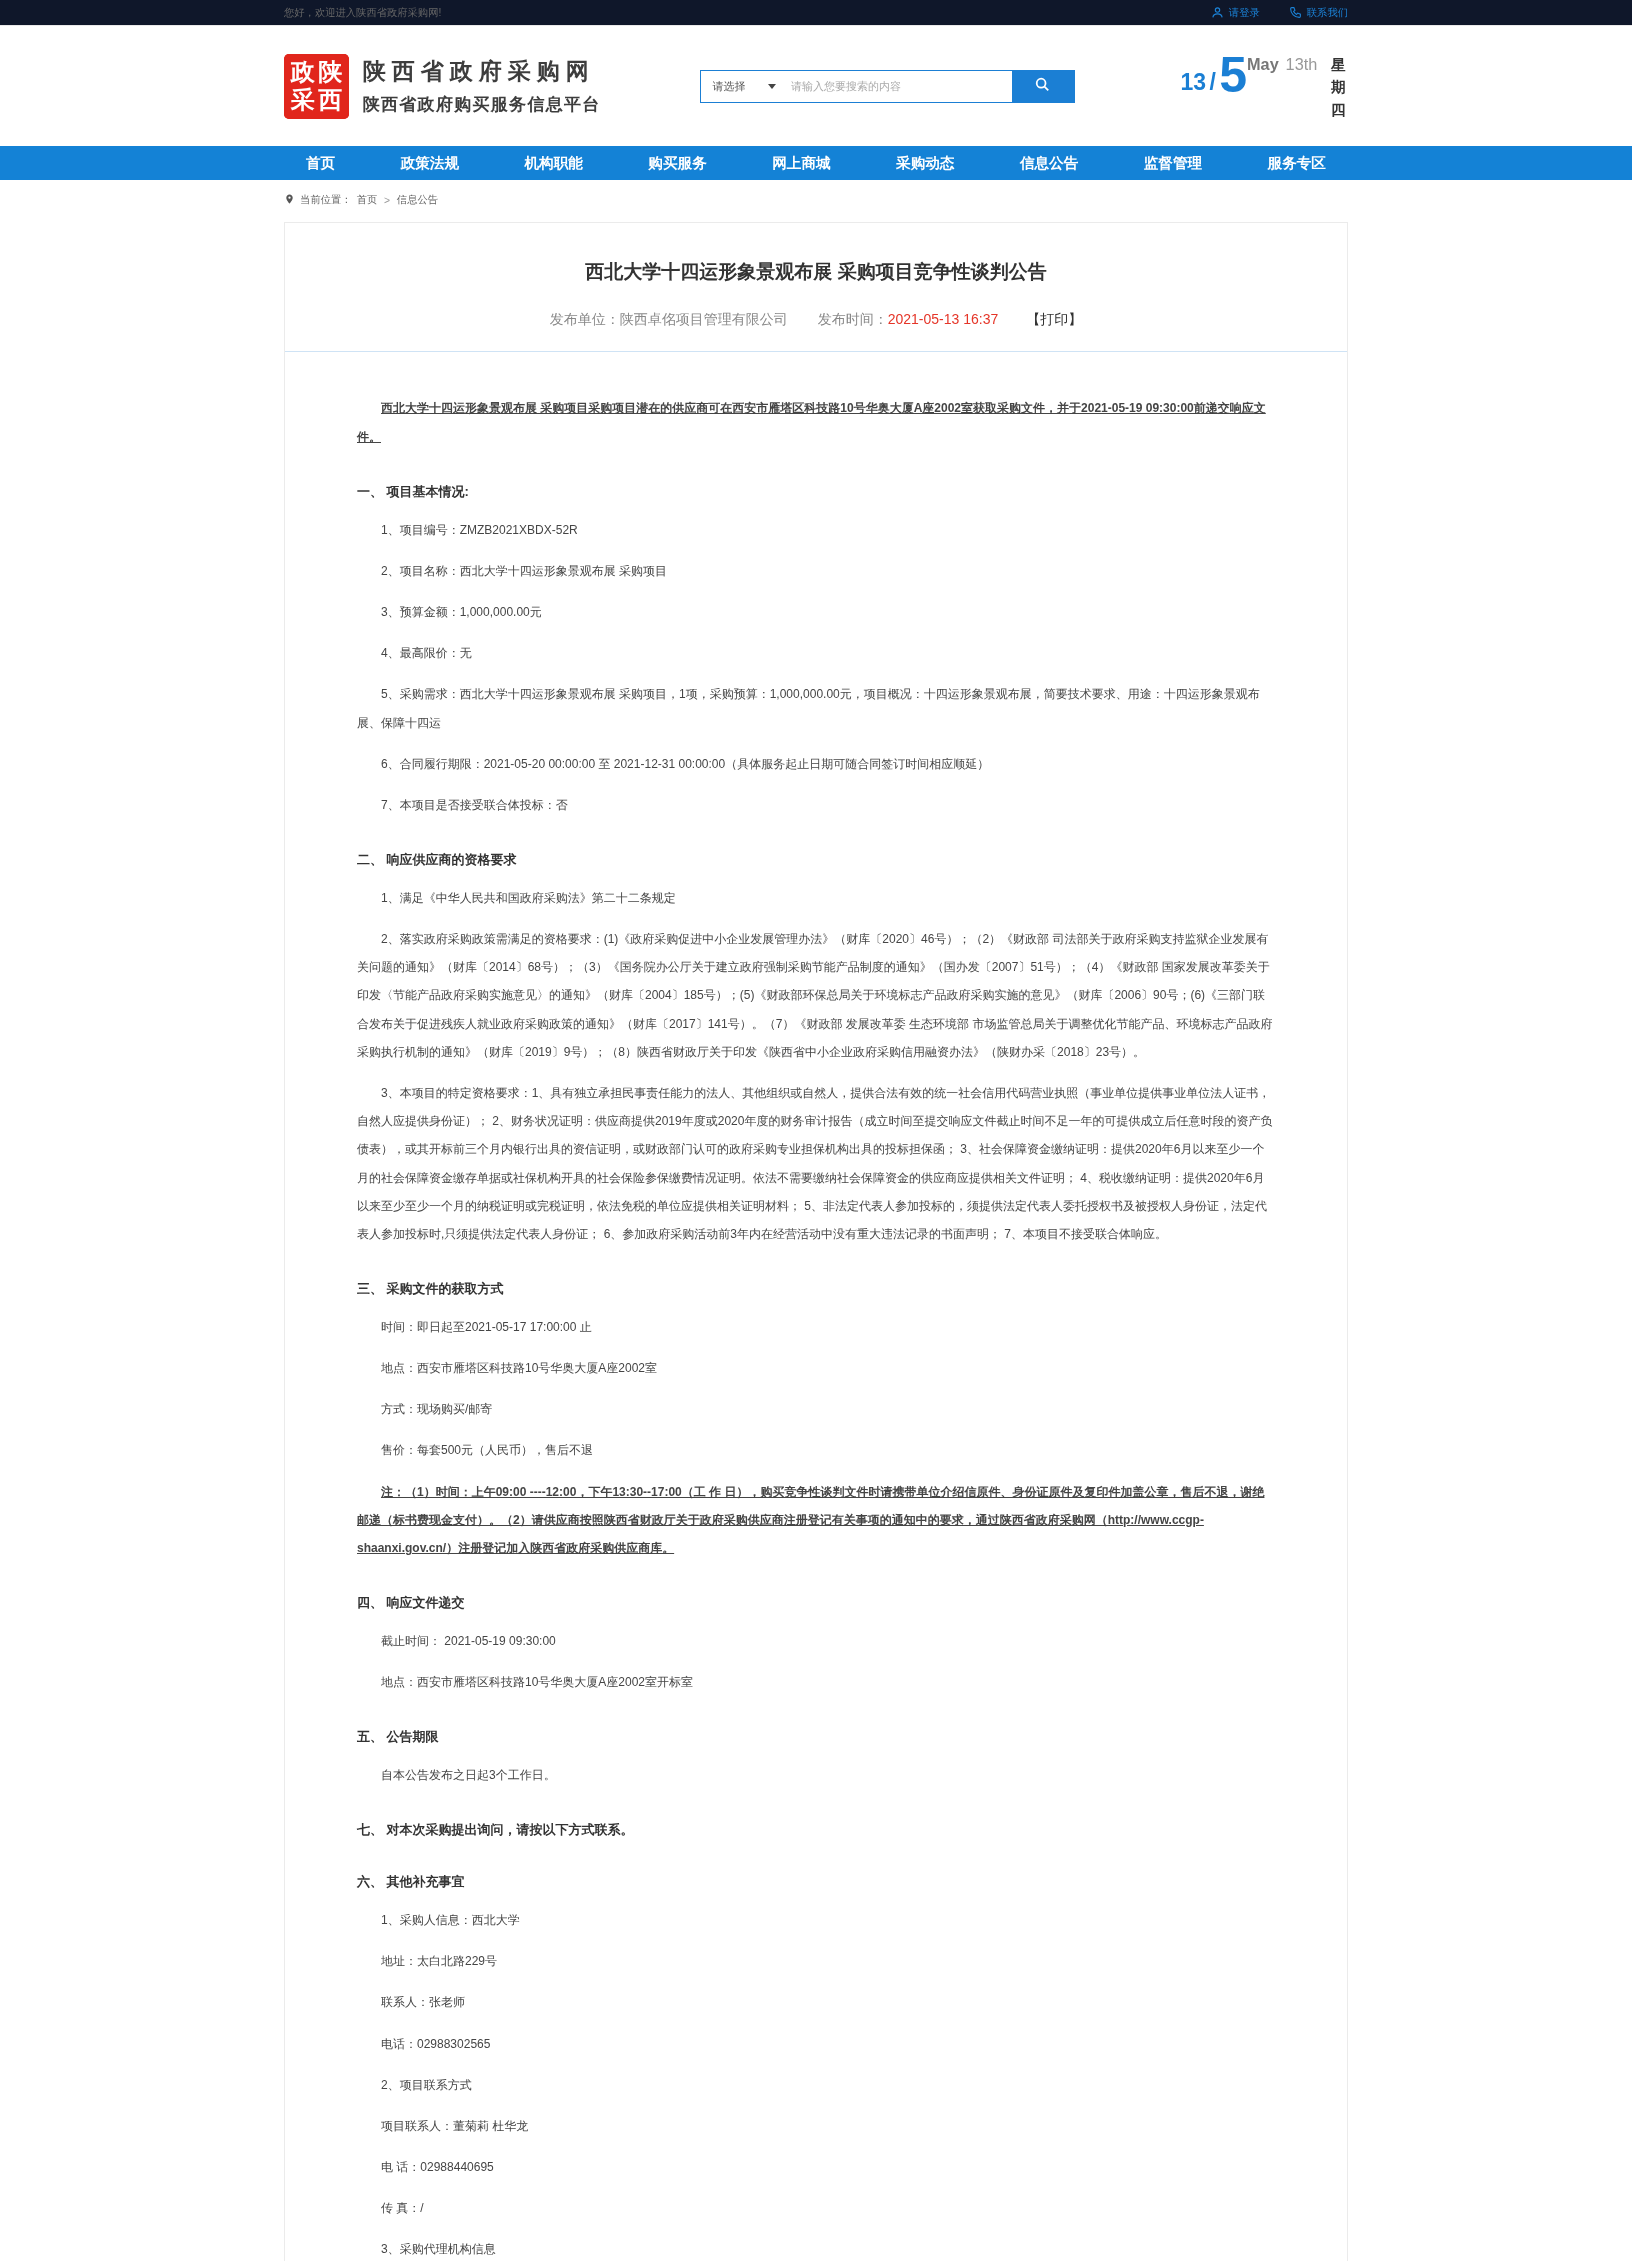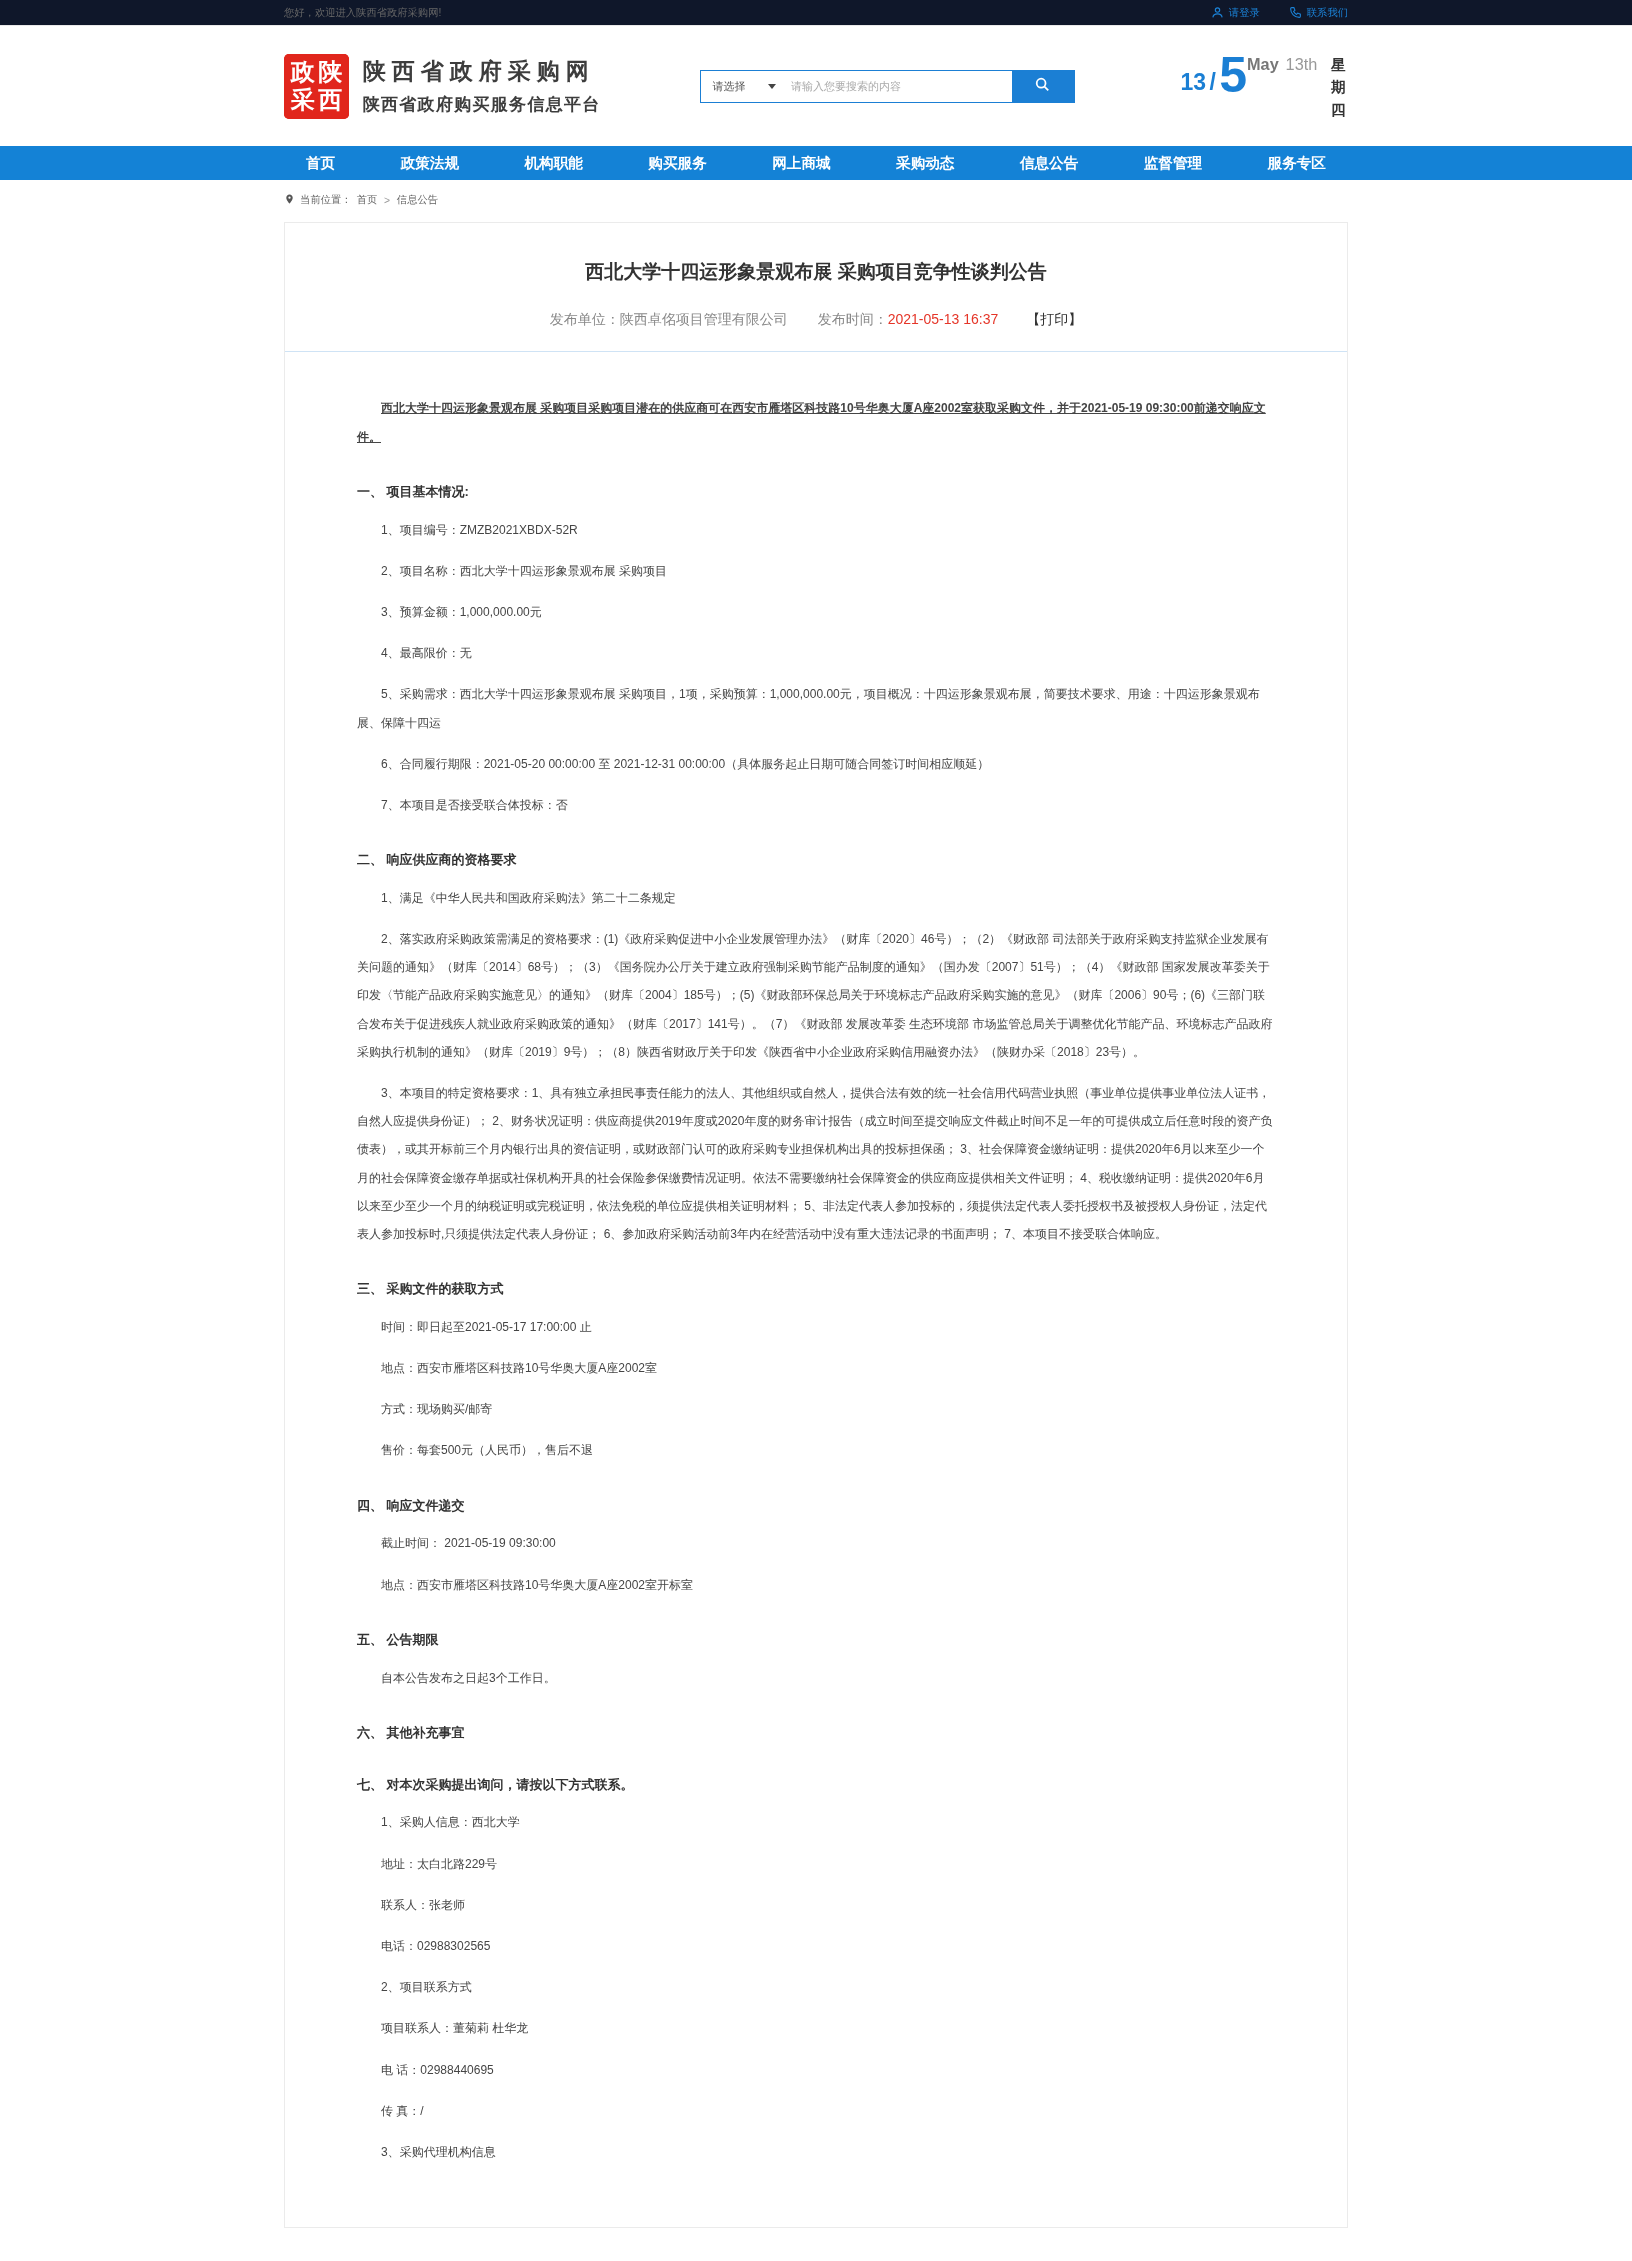--- a/index.html
+++ b/index.html
@@ -205,27 +205,28 @@
         <p class="blk para">7、本项目是否接受联合体投标：否</p>
         <p class="blk sec">二、 响应供应商的资格要求</p>
         <p class="blk para">1、满足《中华人民共和国政府采购法》第二十二条规定</p>
         <p class="blk para">2、落实政府采购政策需满足的资格要求：(1)《政府采购促进中小企业发展管理办法》（财库〔2020〕46号）；（2）《财政部 司法部关于政府采购支持监狱企业发展有关问题的通知》（财库〔2014〕68号）；（3）《国务院办公厅关于建立政府强制采购节能产品制度的通知》（国办发〔2007〕51号）；（4）《财政部 国家发展改革委关于印发〈节能产品政府采购实施意见〉的通知》（财库〔2004〕185号）；(5)《财政部环保总局关于环境标志产品政府采购实施的意见》（财库〔2006〕90号；(6)《三部门联合发布关于促进残疾人就业政府采购政策的通知》（财库〔2017〕141号）。（7）《财政部 发展改革委 生态环境部 市场监管总局关于调整优化节能产品、环境标志产品政府采购执行机制的通知》（财库〔2019〕9号）；（8）陕西省财政厅关于印发《陕西省中小企业政府采购信用融资办法》（陕财办采〔2018〕23号）。</p>
         <p class="blk para">3、本项目的特定资格要求：1、具有独立承担民事责任能力的法人、其他组织或自然人，提供合法有效的统一社会信用代码营业执照（事业单位提供事业单位法人证书，自然人应提供身份证）； 2、财务状况证明：供应商提供2019年度或2020年度的财务审计报告（成立时间至提交响应文件截止时间不足一年的可提供成立后任意时段的资产负债表），或其开标前三个月内银行出具的资信证明，或财政部门认可的政府采购专业担保机构出具的投标担保函； 3、社会保障资金缴纳证明：提供2020年6月以来至少一个月的社会保障资金缴存单据或社保机构开具的社会保险参保缴费情况证明。依法不需要缴纳社会保障资金的供应商应提供相关文件证明； 4、税收缴纳证明：提供2020年6月以来至少至少一个月的纳税证明或完税证明，依法免税的单位应提供相关证明材料； 5、非法定代表人参加投标的，须提供法定代表人委托授权书及被授权人身份证，法定代表人参加投标时,只须提供法定代表人身份证； 6、参加政府采购活动前3年内在经营活动中没有重大违法记录的书面声明； 7、本项目不接受联合体响应。</p>
         <p class="blk sec">三、 采购文件的获取方式</p>
         <p class="blk para">时间：即日起至2021-05-17 17:00:00 止</p>
         <p class="blk para">地点：西安市雁塔区科技路10号华奥大厦A座2002室</p>
         <p class="blk para">方式：现场购买/邮寄</p>
         <p class="blk para">售价：每套500元（人民币），售后不退</p>
+        <p class="blk para bold">注：（1）时间：上午09:00 ----12:00，下午13:30--17:00（工 作 日），购买竞争性谈判文件时请携带单位介绍信原件、身份证原件及复印件加盖公章，售后不退，谢绝邮递（标书费现金支付）。（2）请供应商按照陕西省财政厅关于政府采购供应商注册登记有关事项的通知中的要求，通过陕西省政府采购网（http://www.ccgp-shaanxi.gov.cn/）注册登记加入陕西省政府采购供应商库。</p>
         <p class="blk sec">四、 响应文件递交</p>
         <p class="blk para">截止时间： 2021-05-19 09:30:00</p>
         <p class="blk para">地点：西安市雁塔区科技路10号华奥大厦A座2002室开标室</p>
         <p class="blk sec">五、 公告期限</p>
         <p class="blk para">自本公告发布之日起3个工作日。</p>
+        <p class="blk sec">七、 对本次采购提出询问，请按以下方式联系。</p>
         <p class="blk sec">六、 其他补充事宜</p>
-        <p class="blk sec">七、 对本次采购提出询问，请按以下方式联系。</p>
         <p class="blk para">1、采购人信息：西北大学</p>
         <p class="blk para">地址：太白北路229号</p>
         <p class="blk para">联系人：张老师</p>
         <p class="blk para">电话：02988302565</p>
         <p class="blk para">2、项目联系方式</p>
         <p class="blk para">项目联系人：董菊莉 杜华龙</p>
         <p class="blk para">电 话：02988440695</p>
         <p class="blk para">传 真：/</p>
         <p class="blk para">3、采购代理机构信息</p>
       </div>

